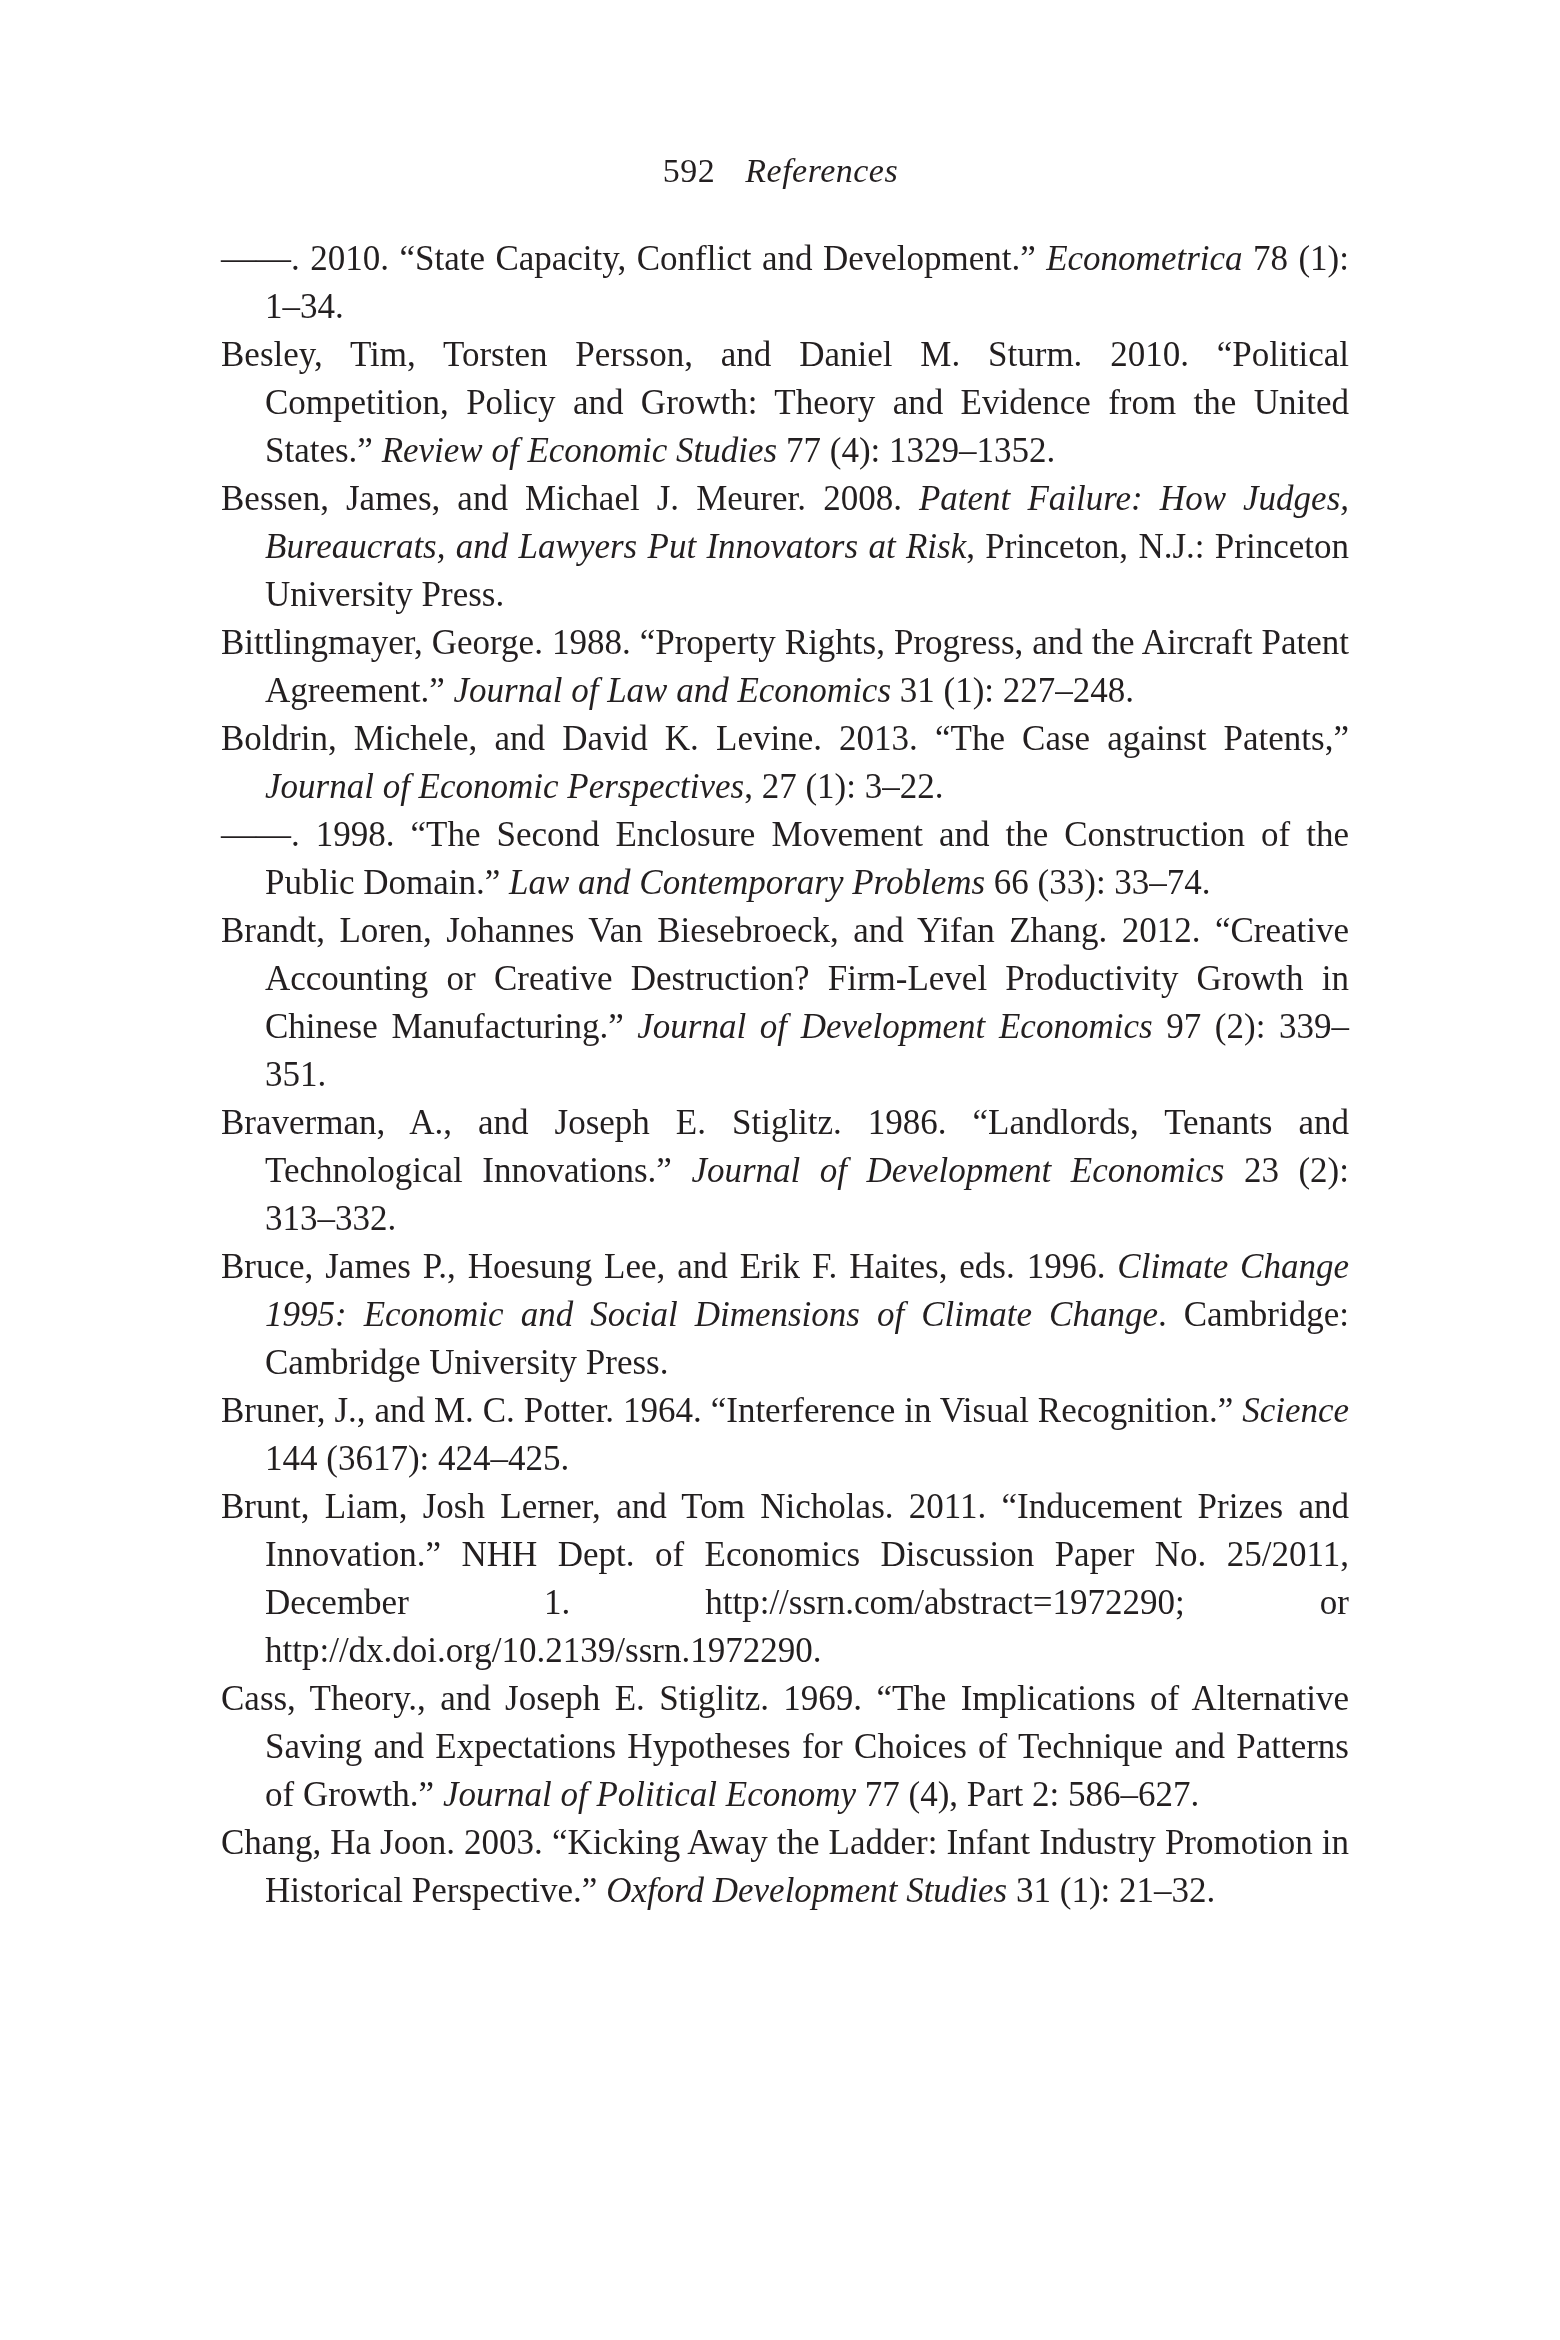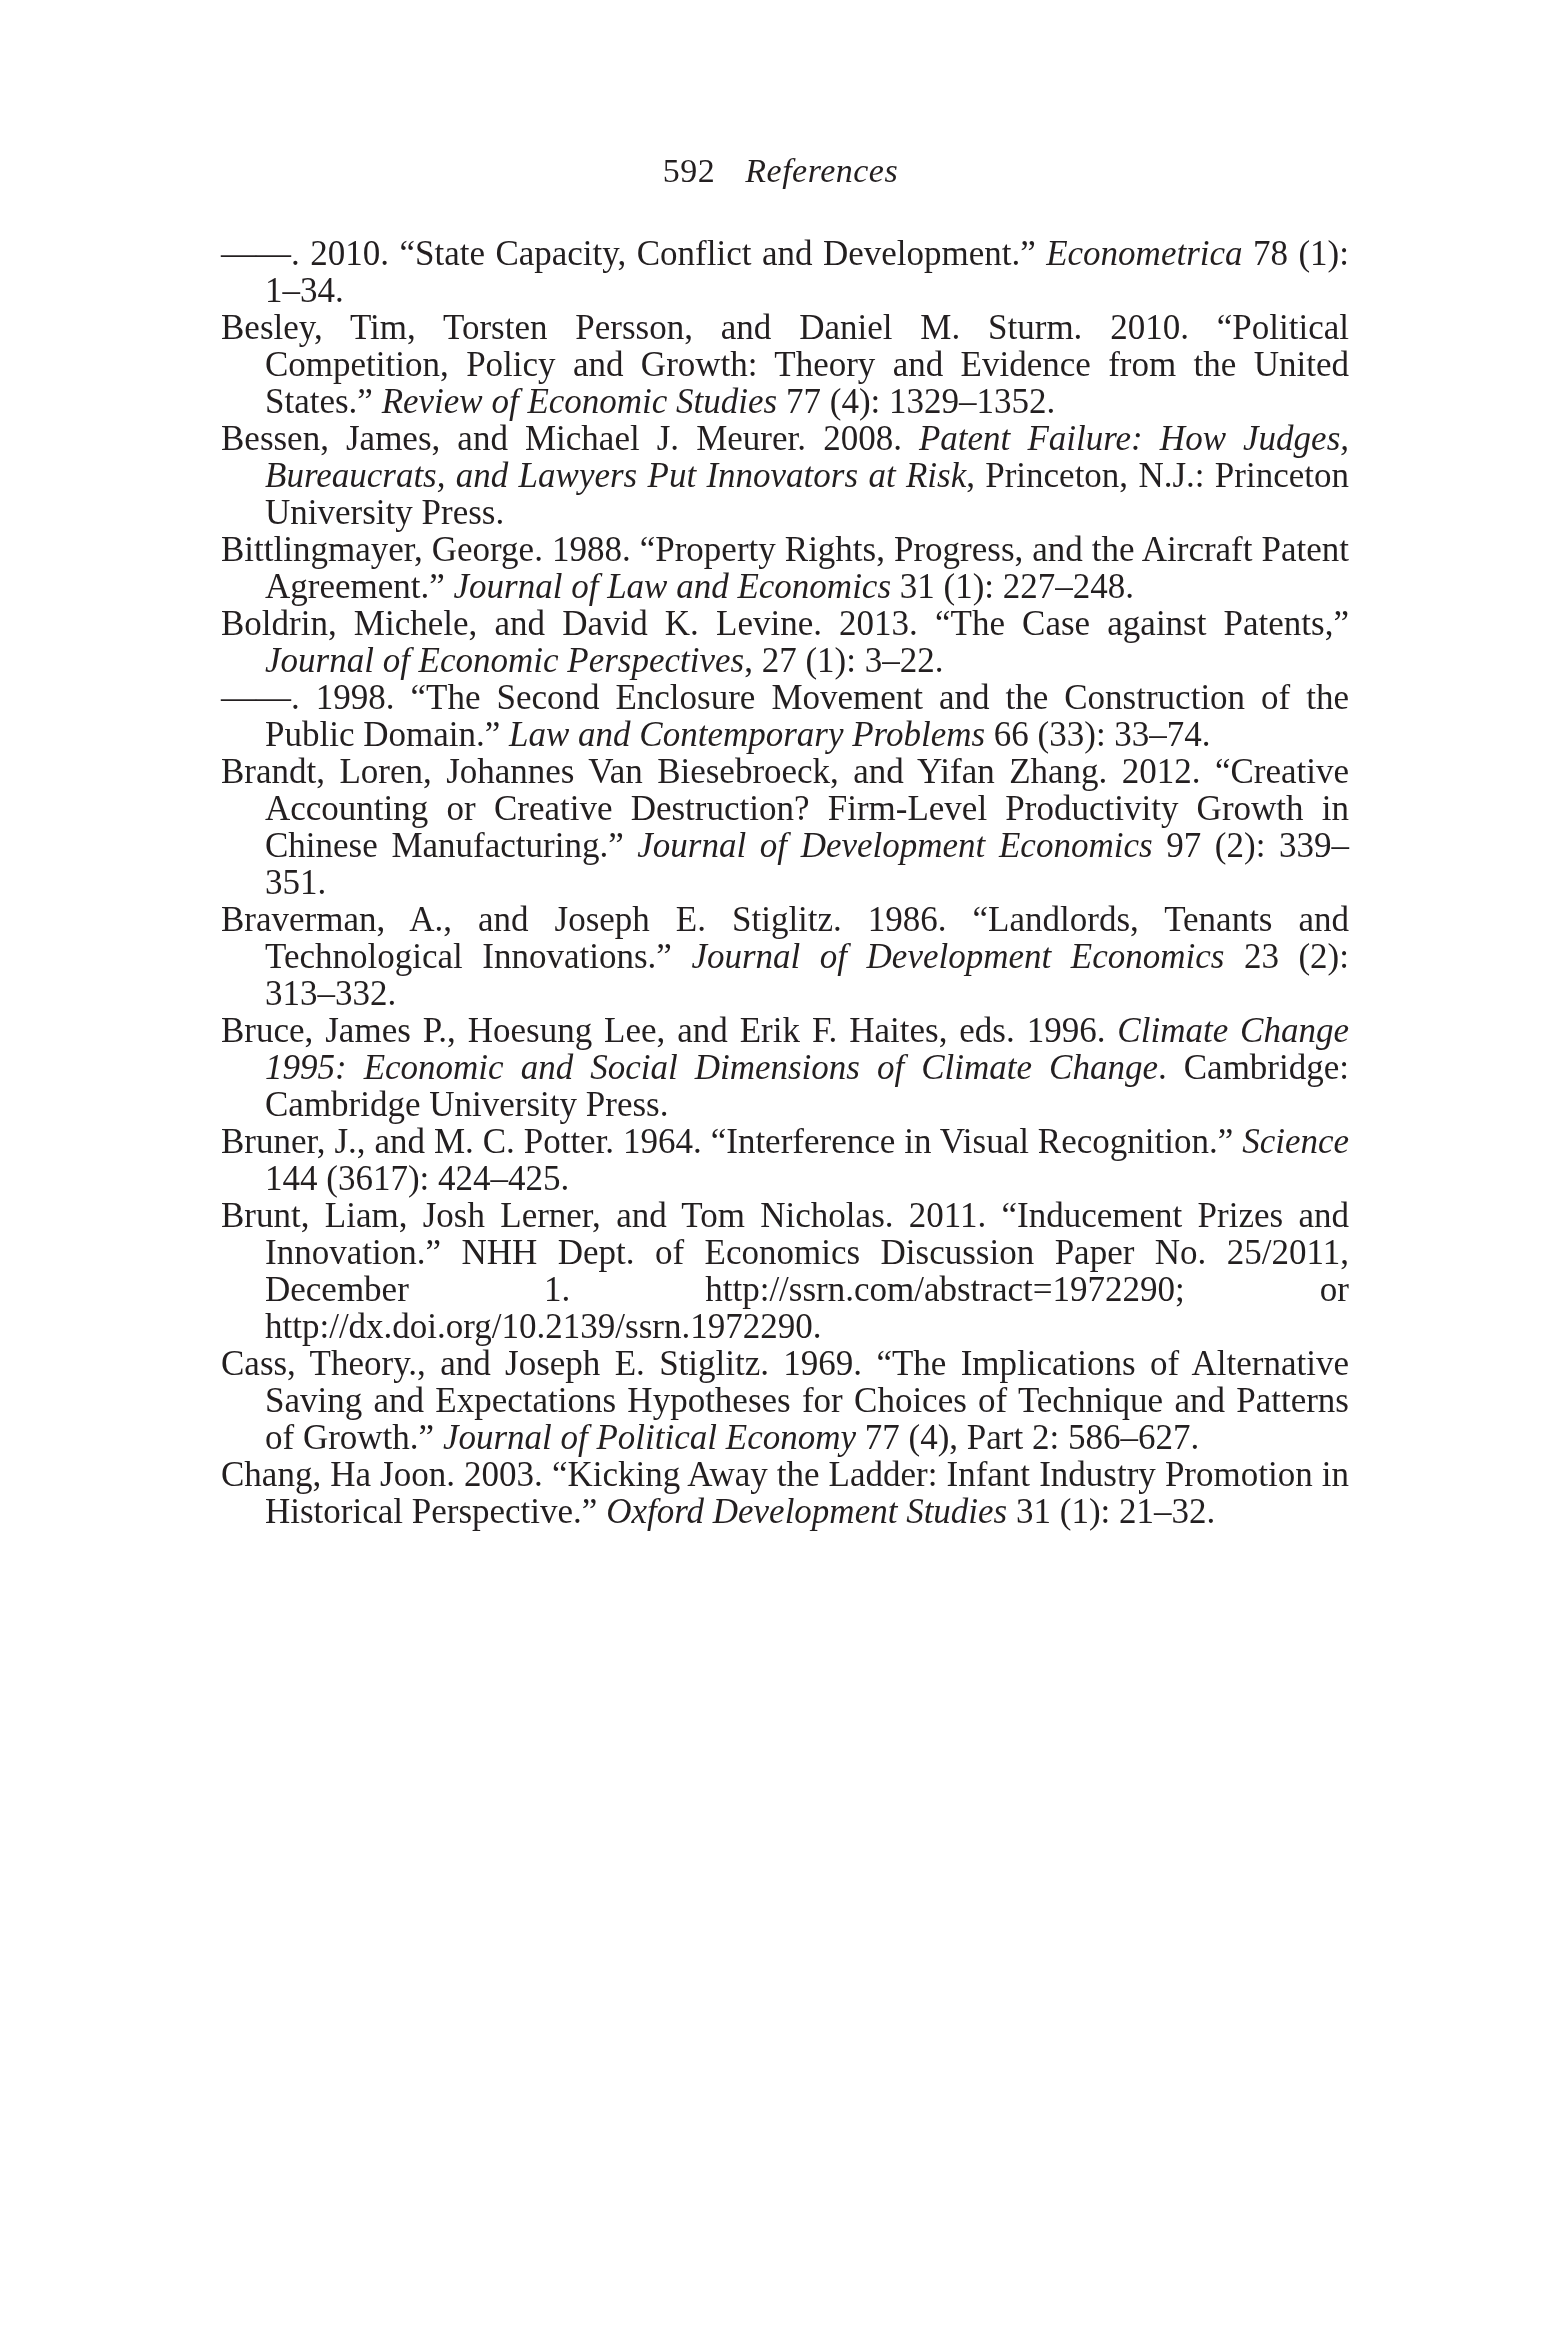--- a/index.html
+++ b/index.html
@@ -9,21 +9,21 @@
     color: #231f20;
   }
   .running-head {
     position: absolute; top: 117px; left: 0; width: 1561px;
     text-align: center; font-size: 34px; letter-spacing: 0.5px; margin-top: 35px;
   }
   .running-head .pg { margin-right: 21px; }
   .running-head .title { font-style: italic; }
   .refs {
     position: absolute; top: 235px; left: 221px; width: 1128px;
-    font-size: 35px; line-height: 37px; font-family: Liberation Serif, serif;
+    font-size: 35px; line-height: 48px; font-family: Liberation Serif, serif;
   }
   .ref {
     margin: 0; padding-left: 44px; text-indent: -44px;
     text-align: justify; hyphens: none;
   }
   .ref i { font-style: italic; }
 </style>
 </head>
 <body>
 

